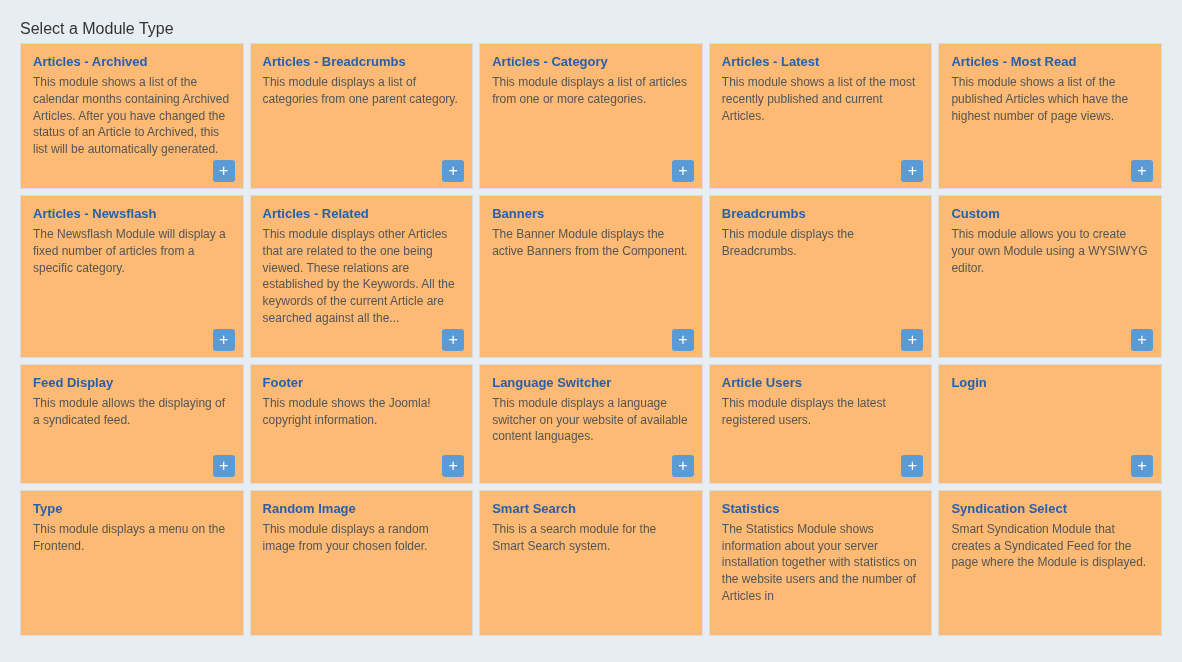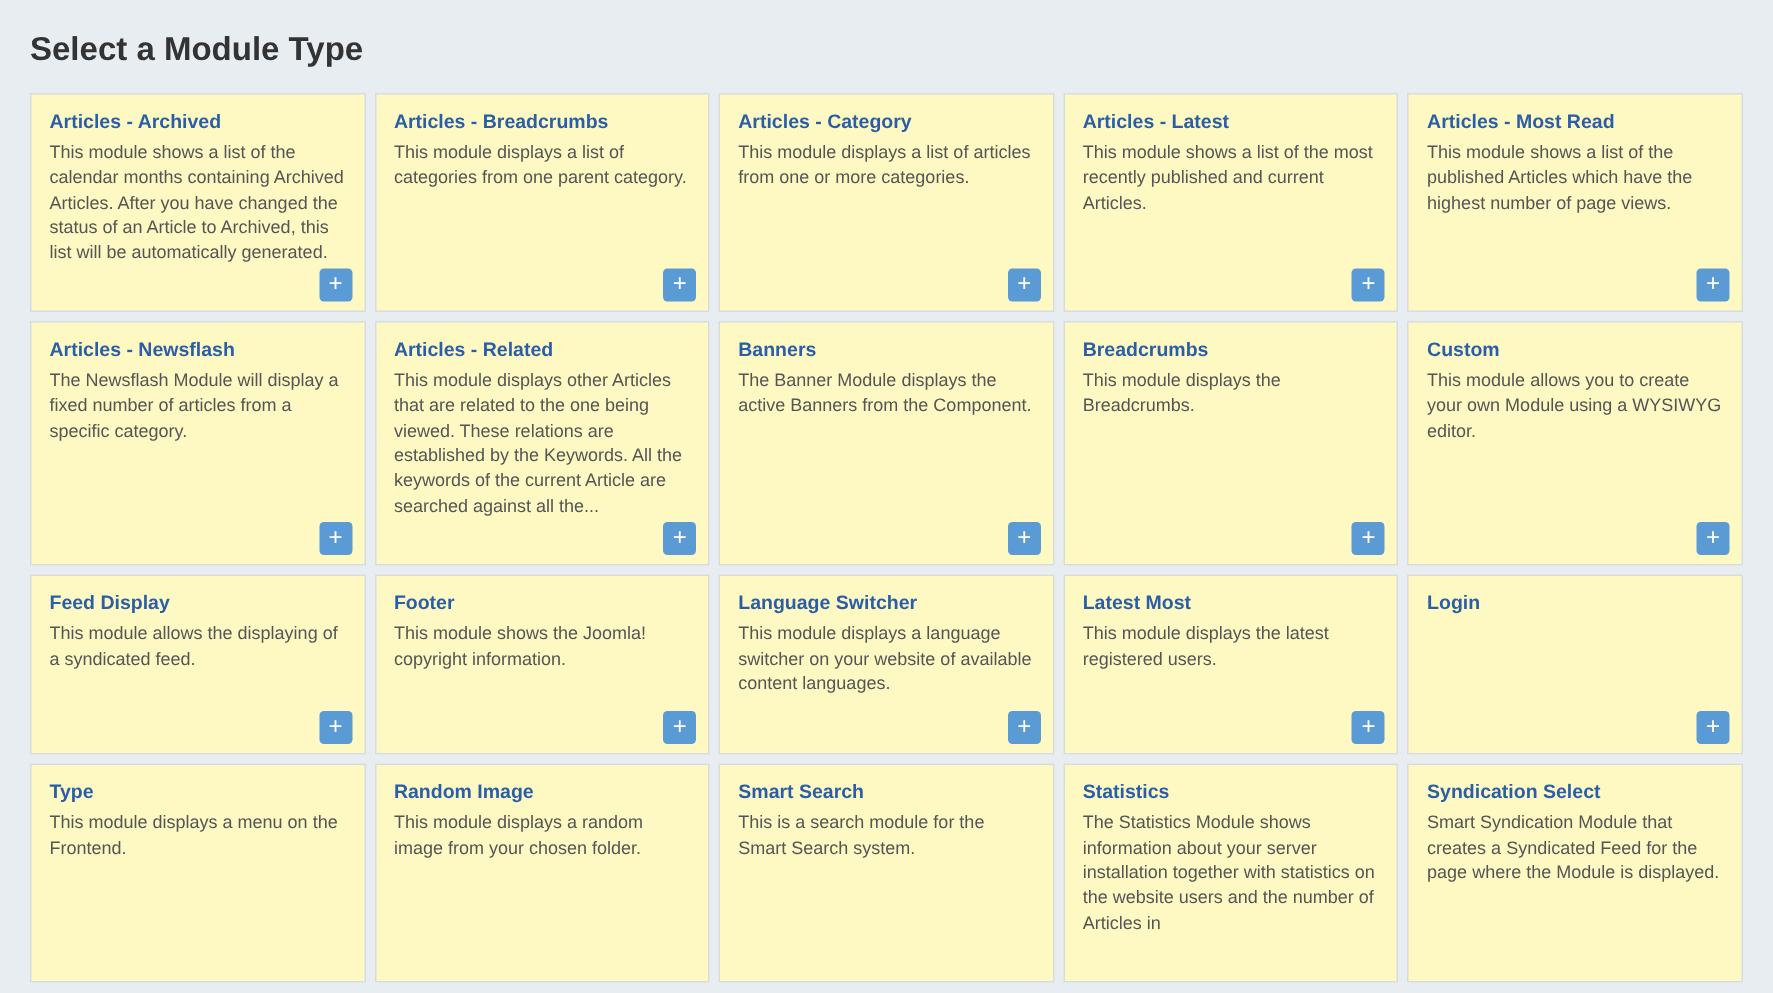--- a/index.html
+++ b/index.html
@@ -3,32 +3,32 @@
   <meta charset="utf-8">
   <style>
     * { box-sizing: border-box; margin: 0; padding: 0; }
     body {
       font-family: Arial, sans-serif;
       background: #e8edf2;
       padding: 20px;
       font-size: 13px;
     }
     h1 {
-      font-size: 22px;
-      font-weight: bold;
+      font-size: 16px;
+      font-weight: normal;
       color: #333;
-      margin-bottom: 16px;
+      margin-bottom: 5px;
     }
     .grid {
       display: grid;
       grid-template-columns: repeat(5, 1fr);
       gap: 6px;
     }
     .card {
-      background: #fef9c3;
+      background: #fdba74;
       border: 1px solid #d5dce4;
       padding: 10px 12px 30px 12px;
       position: relative;
       min-height: 120px;
       cursor: pointer;
     }
     .card-title {
       font-weight: bold;
       font-size: 13px;
       color: #2a5ea8;
@@ -71,20 +71,20 @@
     <div class="card"><span class="card-title">Articles - Latest</span><span class="card-desc">This module shows a list of the most recently published and current Articles.</span><button class="add-btn">+</button></div>
     <div class="card"><span class="card-title">Articles - Most Read</span><span class="card-desc">This module shows a list of the published Articles which have the highest number of page views.</span><button class="add-btn">+</button></div>
     <div class="card"><span class="card-title">Articles - Newsflash</span><span class="card-desc">The Newsflash Module will display a fixed number of articles from a specific category.</span><button class="add-btn">+</button></div>
     <div class="card"><span class="card-title">Articles - Related</span><span class="card-desc">This module displays other Articles that are related to the one being viewed. These relations are established by the Keywords. All the keywords of the current Article are searched against all the...</span><button class="add-btn">+</button></div>
     <div class="card"><span class="card-title">Banners</span><span class="card-desc">The Banner Module displays the active Banners from the Component.</span><button class="add-btn">+</button></div>
     <div class="card"><span class="card-title">Breadcrumbs</span><span class="card-desc">This module displays the Breadcrumbs.</span><button class="add-btn">+</button></div>
     <div class="card"><span class="card-title">Custom</span><span class="card-desc">This module allows you to create your own Module using a WYSIWYG editor.</span><button class="add-btn">+</button></div>
     <div class="card"><span class="card-title">Feed Display</span><span class="card-desc">This module allows the displaying of a syndicated feed.</span><button class="add-btn">+</button></div>
     <div class="card"><span class="card-title">Footer</span><span class="card-desc">This module shows the Joomla! copyright information.</span><button class="add-btn">+</button></div>
     <div class="card"><span class="card-title">Language Switcher</span><span class="card-desc">This module displays a language switcher on your website of available content languages.</span><button class="add-btn">+</button></div>
-    <div class="card"><span class="card-title">Latest Most</span><span class="card-desc">This module displays the latest registered users.</span><button class="add-btn">+</button></div>
+    <div class="card"><span class="card-title">Article Users</span><span class="card-desc">This module displays the latest registered users.</span><button class="add-btn">+</button></div>
     <div class="card"><span class="card-title">Login</span><button class="add-btn">+</button></div>
     <div class="card"><span class="card-title">Type</span><span class="card-desc">This module displays a menu on the Frontend.</span></div>
     <div class="card"><span class="card-title">Random Image</span><span class="card-desc">This module displays a random image from your chosen folder.</span></div>
     <div class="card"><span class="card-title">Smart Search</span><span class="card-desc">This is a search module for the Smart Search system.</span></div>
     <div class="card"><span class="card-title">Statistics</span><span class="card-desc">The Statistics Module shows information about your server installation together with statistics on the website users and the number of Articles in</span></div>
     <div class="card"><span class="card-title">Syndication Select</span><span class="card-desc">Smart Syndication Module that creates a Syndicated Feed for the page where the Module is displayed.</span></div>
   </div>
 
 </body></html>

